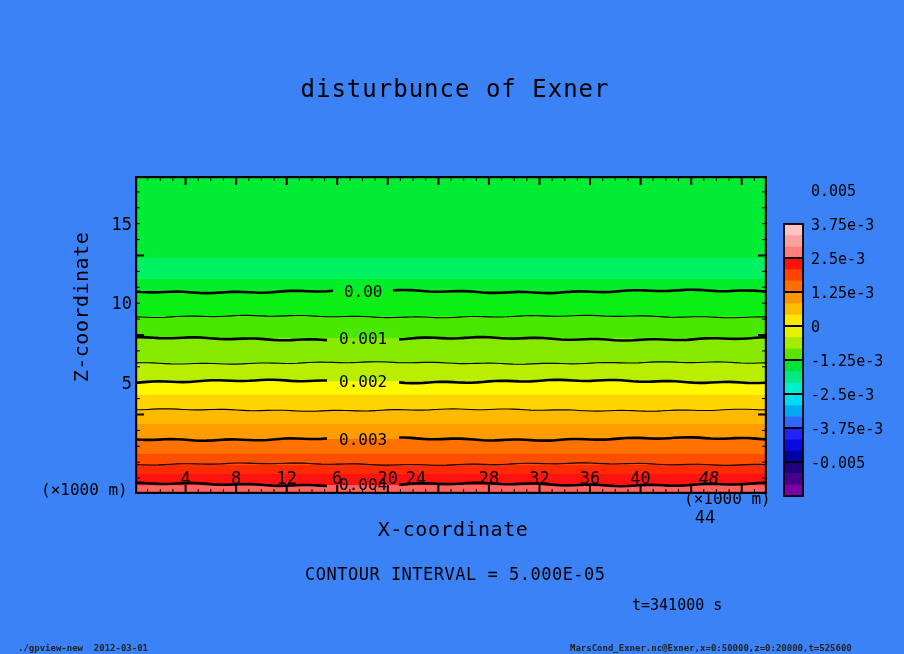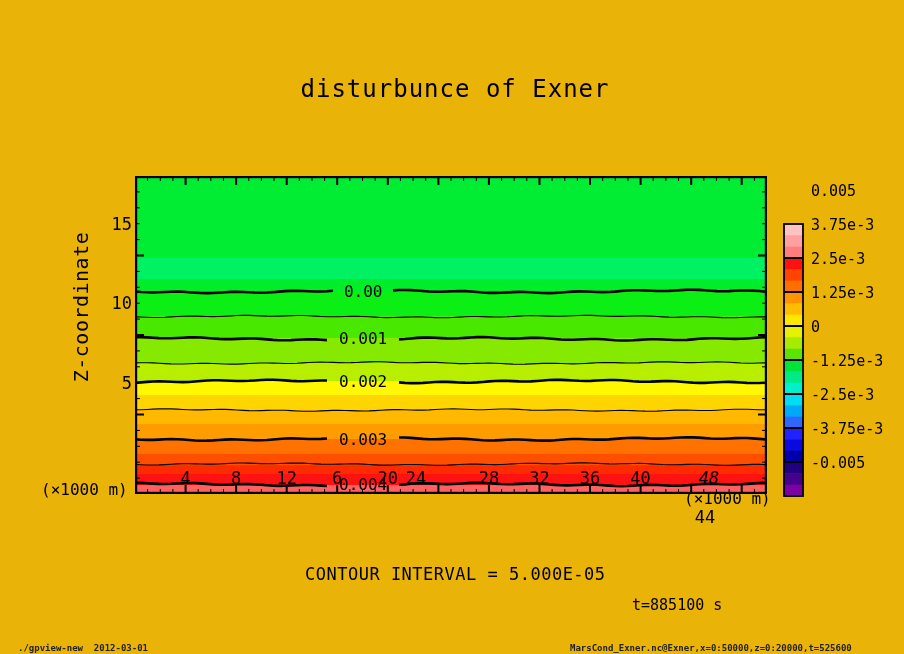--- a/index.html
+++ b/index.html
@@ -1,16 +1,16 @@
 <!DOCTYPE html>
 <html><head>
 <meta charset="utf-8">
 <style>
   html,body{margin:0;padding:0;background:#fff;}
-  .canvas{position:relative;width:904px;height:654px;background:#eab308;overflow:hidden;
+  .canvas{position:relative;width:904px;height:654px;background:#3b82f6;overflow:hidden;
           font-family:"DejaVu Sans Mono","Liberation Mono",monospace;color:#000;}
   .abs{position:absolute;line-height:1;white-space:pre;}
   .title{font-size:24px;letter-spacing:1px;text-align:center;}
   .axis-title{font-size:20px;letter-spacing:0.5px;}
   .tick-label{font-size:17px;}
   .unit-label{font-size:16px;}
   .cb-label{font-size:15px;}
   .note{font-size:17px;letter-spacing:0.5px;}
   .tstamp{font-size:15px;}
   .footer{font-size:9px;font-weight:bold;color:#222;}
@@ -219,20 +219,23 @@
       <div class="abs tick-label hcenter" style="left: 539.48px; top: 470px;">32</div>
       <div class="abs tick-label hcenter" style="left: 590.04px; top: 470px;">36</div>
       <div class="abs tick-label hcenter" style="left: 640.6px; top: 470px;">40</div>
       <div class="abs tick-label hcenter" style="left: 705px; top: 470px; margin-top: 39px;">44</div>
       <div class="abs tick-label hcenter" style="left: 709px; top: 470px; font-style: italic;">48</div>
     </div>
 
   <div class="abs unit-label" style="left:41px;top:482px;">(×1000 m)</div>
   <div class="abs unit-label" style="left:684px;top:491px;">(×1000 m)</div>
 
+  <div class="abs axis-title" style="left:453px;top:519px;">
+    <span class="abs hcenter" style="left:0;top:0;">X-coordinate</span>
+  </div>
 
   <div class="abs" style="left:783px;top:191px;">
     <svg id="cbar" width="21" height="274" viewBox="0 0 21 274">
         <rect x="1" y="1.00" width="19" height="11.83" fill="#FFC2C2"></rect>
         <rect x="1" y="12.33" width="19" height="11.83" fill="#FFA0A0"></rect>
         <rect x="1" y="23.67" width="19" height="11.83" fill="#FF7D7D"></rect>
         <rect x="1" y="35.00" width="19" height="11.83" fill="#FF1111"></rect>
         <rect x="1" y="46.33" width="19" height="11.83" fill="#FF4300"></rect>
         <rect x="1" y="57.67" width="19" height="11.83" fill="#FF6F00"></rect>
         <rect x="1" y="69.00" width="19" height="11.83" fill="#FF9400"></rect>
@@ -269,17 +272,17 @@
       <div class="abs cb-label vcenter" style="left: 811px; top: 259px;">2.5e-3</div>
       <div class="abs cb-label vcenter" style="left: 811px; top: 293px;">1.25e-3</div>
       <div class="abs cb-label vcenter" style="left: 811px; top: 327px;">0</div>
       <div class="abs cb-label vcenter" style="left: 811px; top: 361px;">-1.25e-3</div>
       <div class="abs cb-label vcenter" style="left: 811px; top: 395px;">-2.5e-3</div>
       <div class="abs cb-label vcenter" style="left: 811px; top: 429px;">-3.75e-3</div>
       <div class="abs cb-label vcenter" style="left: 811px; top: 463px;">-0.005</div>
     </div>
 
   <div class="abs note" style="left:305px;top:566px;">CONTOUR INTERVAL = 5.000E-05</div>
-  <div class="abs tstamp" style="left:632px;top:598px;">t=885100 s</div>
+  <div class="abs tstamp" style="left:632px;top:598px;">t=341000 s</div>
 
   <div class="abs footer" style="left:18px;top:644px;">./gpview-new  2012-03-01</div>
   <div class="abs footer" style="left:570px;top:644px;">MarsCond_Exner.nc@Exner,x=0:50000,z=0:20000,t=525600</div>
 </div>
 
 </body></html>

